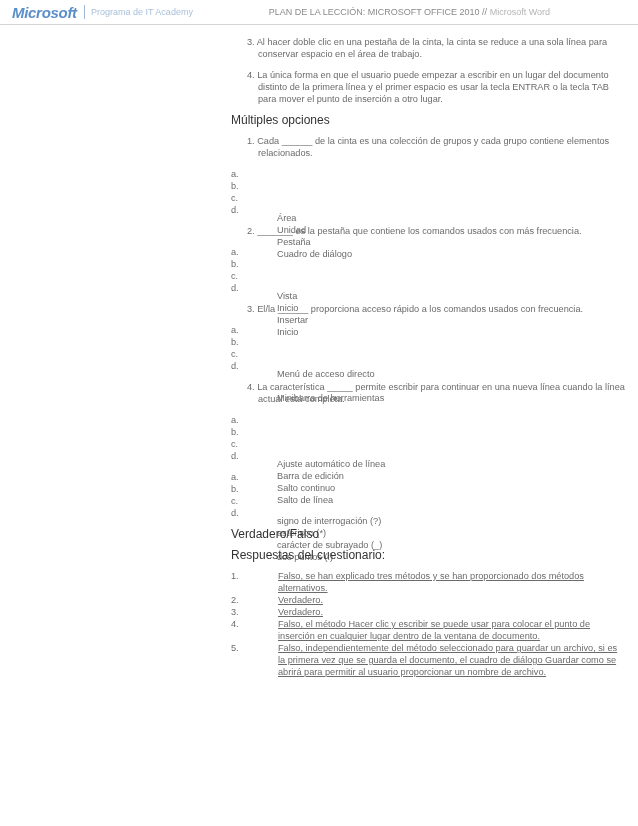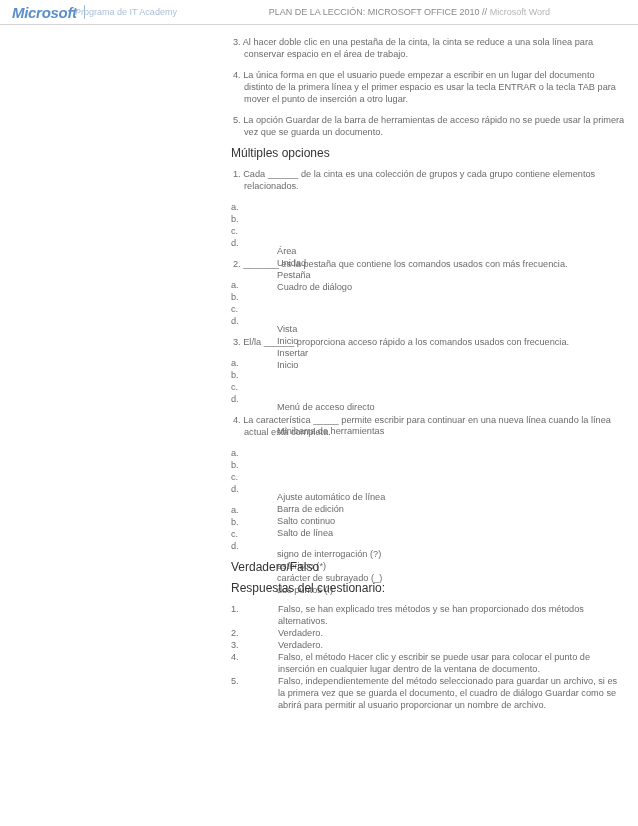--- a/index.html
+++ b/index.html
@@ -2,53 +2,52 @@
 <html><head>
 <meta charset="utf-8">
 <style>
   html, body { margin: 0; padding: 0; background: #ffffff; }
   body { width: 638px; height: 826px; position: relative; overflow: hidden;
          font-family: "Liberation Sans", "DejaVu Sans", sans-serif; color: #6b6b6b; }
   .header { position: absolute; left: 0; top: 0; width: 562px; height: 24px; }
   .header .logo { position: absolute; left: 12px; top: 4px; font-family: "Liberation Sans", sans-serif;
          font-weight: bold; font-style: italic; font-size: 15px; color: #5b8fc9; letter-spacing: -0.3px; }
   .header .sep { position: absolute; left: 84px; top: 5px; width: 1px; height: 14px; background: #9fb8d6; }
-  .header .program { position: absolute; left: 75px; top: 7px; font-size: 9px; color: #a9bfd9; }
+  .header .program { position: absolute; left: 91px; top: 7px; font-size: 9px; color: #a9bfd9; }
   .header .plan { position: absolute; right: 12px; top: 7px; font-size: 9px; color: #8a8a8a; white-space: nowrap; }
   .header .plan .app { color: #b5b5b5; }
   .header .rule { position: absolute; left: 0; top: 24px; width: 638px; height: 1px; background: #d5d5d5; }
 
   .content { position: absolute; left: 231px; top: 36px; width: 395px; font-size: 9.2px; line-height: 12px; }
-  .p { margin: 0 0 9px 2px; }
+  .p { margin: 0 0 9px 16px; }
   .num { display: block; padding-left: 11px; text-indent: -11px; }
   .h { color: #333; margin: 0 0 9px 0; font-size: 12px; }
   .opts { margin: 0 0 9px 0; }
   .opt { display: flex; height: 12px; }
   .opt .l { width: 46px; flex: none; }
   .opt .t { flex: 1; margin-top: 44px; }
   .ans { margin: 0; }
   .ans .row { display: flex; }
   .ans .row .l { width: 47px; flex: none; }
-  .ans .row .t { flex: 1; }
+  .ans .row .t { flex: 1; text-decoration: underline; }
 </style>
 </head>
 <body>
 
 <div class="header">
   <span class="logo">Microsoft</span>
   <span class="sep"></span>
   <span class="program">Programa de IT Academy</span>
   <span class="plan"><span>PLAN DE LA LECCIÓN: MICROSOFT OFFICE 2010 //</span> <span class="app">Microsoft Word</span></span>
   <div class="rule"></div>
 </div>
 
 <div class="content">
   <p class="p num">3. Al hacer doble clic en una pestaña de la cinta, la cinta se reduce a una sola línea para conservar espacio en el área de trabajo.</p>
   <p class="p num">4. La única forma en que el usuario puede empezar a escribir en un lugar del documento distinto de la primera línea y el primer espacio es usar la tecla ENTRAR o la tecla TAB para mover el punto de inserción a otro lugar.</p>
-  <p class="p num">5. La opción Guardar de la barra de herramientas de acceso rápido no se puede usar la primera vez que se guarda un documento.</p>
 
   <p class="h">Múltiples opciones</p>
 
   <p class="p num">1. Cada ______ de la cinta es una colección de grupos y cada grupo contiene elementos relacionados.</p>
   <div class="opts">
     <div class="opt">
         <span class="l">a.</span>
         <span class="t">Área</span>
       </div>
     <div class="opt">

